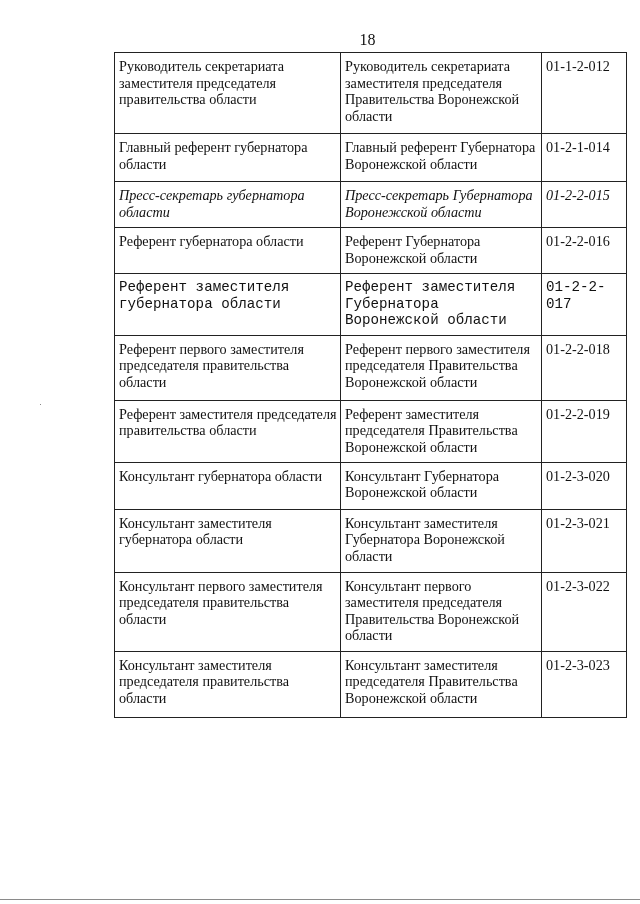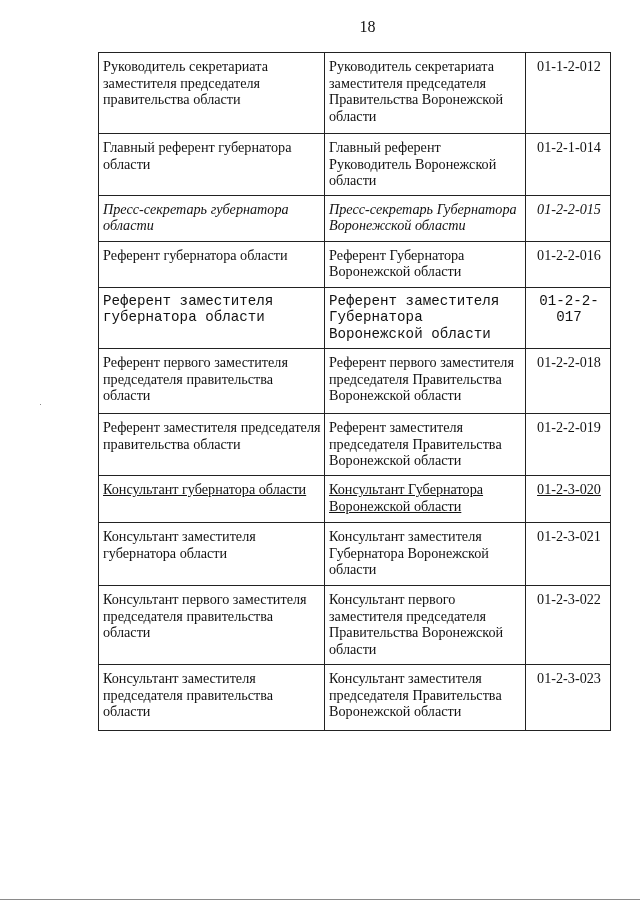--- a/index.html
+++ b/index.html
@@ -2,40 +2,40 @@
 <html><head>
 <meta charset="utf-8">
 <style>
   html, body { margin: 0; padding: 0; background: #ffffff; }
   body {
     width: 640px; height: 904px; position: relative; overflow: hidden;
     font-family: "Liberation Serif", "DejaVu Serif", serif;
     color: #111111;
   }
   .page-number {
-    position: absolute; top: 18px; left: 0; width: 640px;
+    position: absolute; top: 31px; left: 0; width: 640px;
     text-align: center; font-size: 16px; line-height: 18px;
     padding-left: 95px; box-sizing: border-box;
   }
   table.positions {
-    position: absolute; top: 52px; left: 98px;
+    position: absolute; top: 52px; left: 114px;
     width: 512px; border-collapse: collapse; table-layout: fixed;
   }
   table.positions td {
     border: 1px solid #222222;
     vertical-align: top;
     font-size: 14.2px;
     line-height: 16.5px;
     padding: 5px 2px 6px 4px;
     box-sizing: border-box;
   }
   col.c1 { width: 226px; }
   col.c2 { width: 201px; }
   col.c3 { width: 85px; }
-  td.code { text-align: center; padding-left: 2px; padding-right: 2px; }
+  td.code { padding-left: 2px; padding-right: 2px; }
   .margin-dot {
     position: absolute; left: 40px; top: 404px; width: 1px; height: 1px; background: #888888;
   }
   .bottom-rule {
     position: absolute; left: 0; top: 899px; width: 640px; height: 1px; background: #8a8a8a;
   }
 </style>
 </head>
 <body>
 
@@ -48,21 +48,21 @@
       <col class="c3">
   </colgroup>
   <tbody id="table-body">
     <tr style="height: 81px;">
       <td>Руководитель секретариата заместителя председателя правительства области</td>
       <td>Руководитель секретариата заместителя председателя Правительства Воронежской области</td>
       <td class="code">01-1-2-012</td>
     </tr>
     <tr style="height: 48px;">
       <td>Главный референт губернатора области</td>
-      <td>Главный референт Руководитель Воронежской области</td>
+      <td>Главный референт Губернатора Воронежской области</td>
       <td class="code">01-2-1-014</td>
     </tr>
     <tr style="height: 46px; font-style: italic;">
       <td>Пресс-секретарь губернатора области</td>
       <td>Пресс-секретарь Губернатора Воронежской области</td>
       <td class="code">01-2-2-015</td>
     </tr>
     <tr style="height: 46px; margin-top: 44px;">
       <td>Референт губернатора области</td>
       <td>Референт Губернатора Воронежской области</td>
@@ -76,21 +76,21 @@
     <tr style="height: 65px; font-family: Liberation Serif, serif;">
       <td>Референт первого заместителя председателя правительства области</td>
       <td>Референт первого заместителя председателя Правительства Воронежской области</td>
       <td class="code">01-2-2-018</td>
     </tr>
     <tr style="height: 62px; margin-left: 28px;">
       <td>Референт заместителя председателя правительства области</td>
       <td>Референт заместителя председателя Правительства Воронежской области</td>
       <td class="code">01-2-2-019</td>
     </tr>
-    <tr style="height: 47px; text-decoration: underline;">
+    <tr style="height: 47px;">
       <td>Консультант губернатора области</td>
       <td>Консультант Губернатора Воронежской области</td>
       <td class="code">01-2-3-020</td>
     </tr>
     <tr style="height: 63px;">
       <td>Консультант заместителя губернатора области</td>
       <td>Консультант заместителя Губернатора Воронежской области</td>
       <td class="code">01-2-3-021</td>
     </tr>
     <tr style="height: 79px; padding-left: 48px;">

